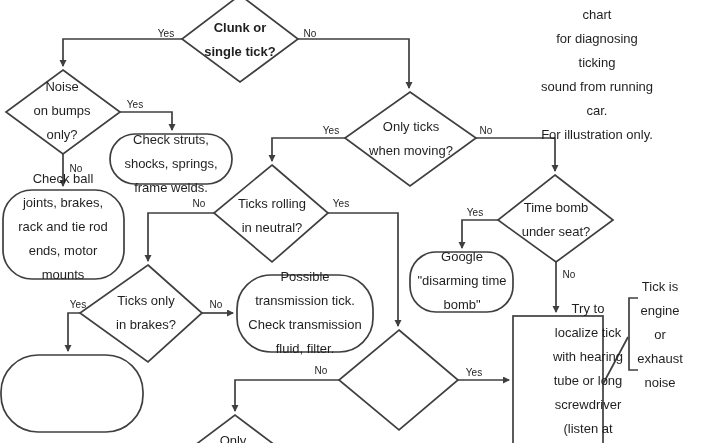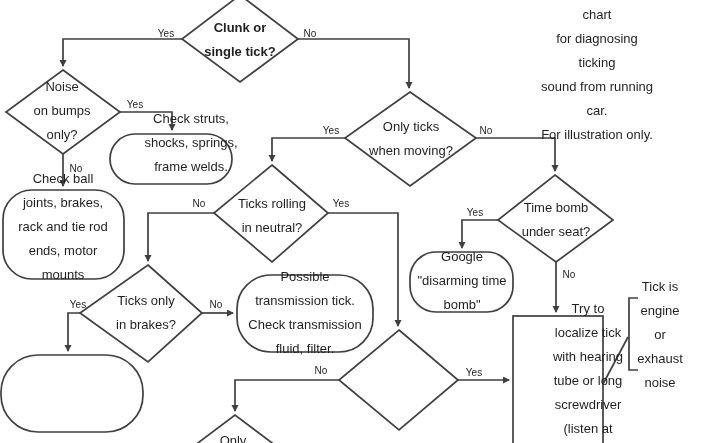--- a/index.html
+++ b/index.html
@@ -89,21 +89,21 @@
   <div class="lbl" style="left:597px; top:63px;">Example logic flow chart
 for diagnosing ticking
 sound from running car.
 For illustration only.</div>
 
   <div class="lbl" style="left:240px; top:40px;font-weight:bold;">Clunk or
 single tick?</div>
   <div class="lbl" style="left:62px; top:111px;">Noise
 on bumps
 only?</div>
-  <div class="lbl" style="left:171px; top:143px;margin-left:20px;">Check struts,
+  <div class="lbl" style="left:171px; top:164px;">Check struts,
 shocks, springs,
 frame welds.</div>
   <div class="lbl" style="left:63px; top:227px;">Check ball
 joints, brakes,
 rack and tie rod
 ends, motor
 mounts</div>
   <div class="lbl" style="left:411px; top:139px;text-align:center;">Only ticks
 when moving?</div>
   <div class="lbl" style="left:272px; top:216px;">Ticks rolling

